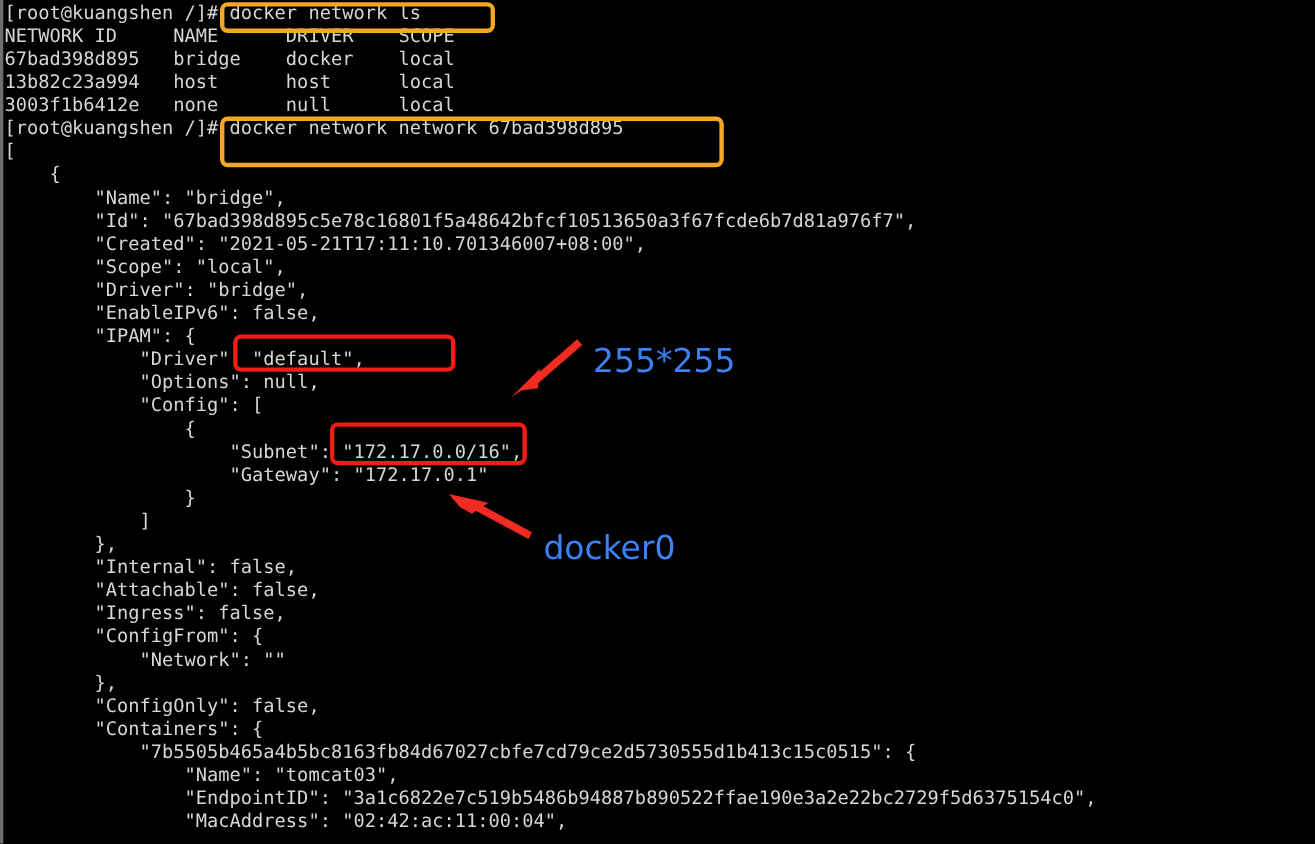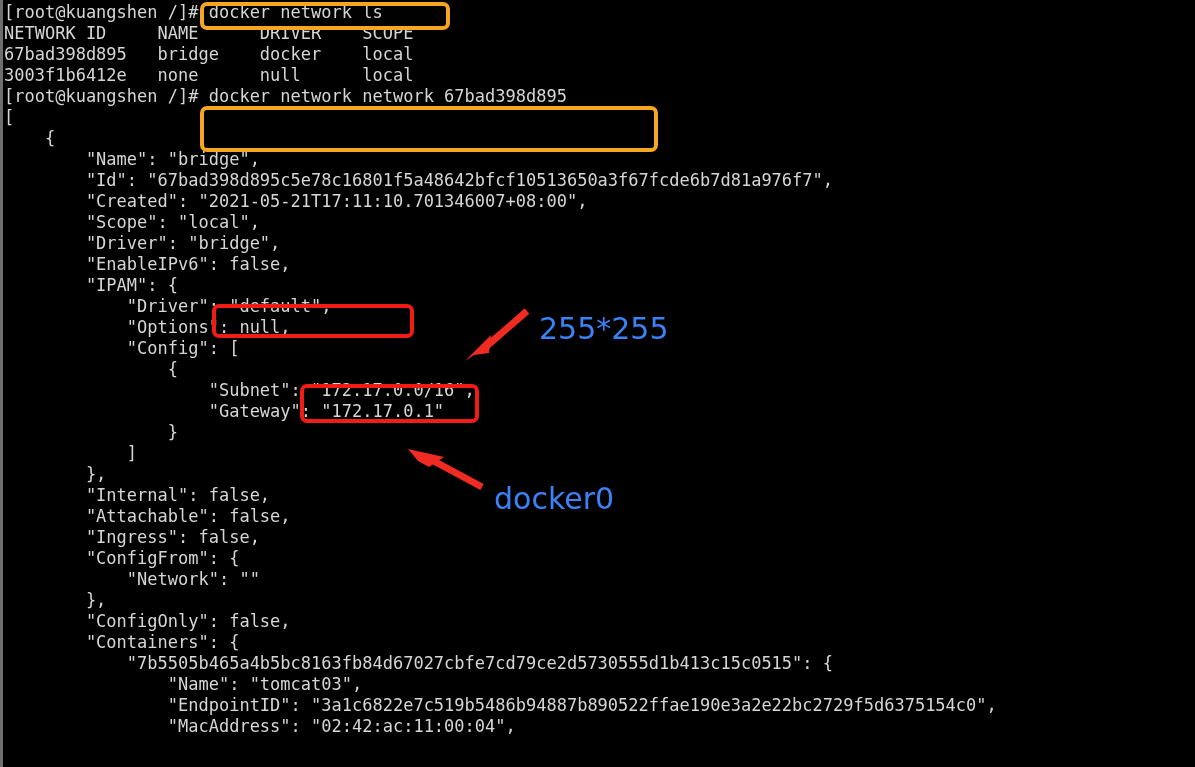--- a/index.html
+++ b/index.html
@@ -67,20 +67,21 @@
 <body>
 
 <div id="terminal">
 
   <div id="left-edge"></div>
 
   <div id="console">
     <div class="line">[root@kuangshen /]# docker network ls</div>
     <div class="line">NETWORK ID     NAME      DRIVER    SCOPE</div>
     <div class="line">67bad398d895   bridge    docker    local</div>
+    <div class="line">13b82c23a994   host      host      local</div>
     <div class="line">3003f1b6412e   none      null      local</div>
     <div class="line">[root@kuangshen /]# docker network network 67bad398d895</div>
     <div class="line">[</div>
     <div class="line">    {</div>
     <div class="line">        "Name": "bridge",</div>
     <div class="line">        "Id": "67bad398d895c5e78c16801f5a48642bfcf10513650a3f67fcde6b7d81a976f7",</div>
     <div class="line">        "Created": "2021-05-21T17:11:10.701346007+08:00",</div>
     <div class="line">        "Scope": "local",</div>
     <div class="line">        "Driver": "bridge",</div>
     <div class="line">        "EnableIPv6": false,</div>

